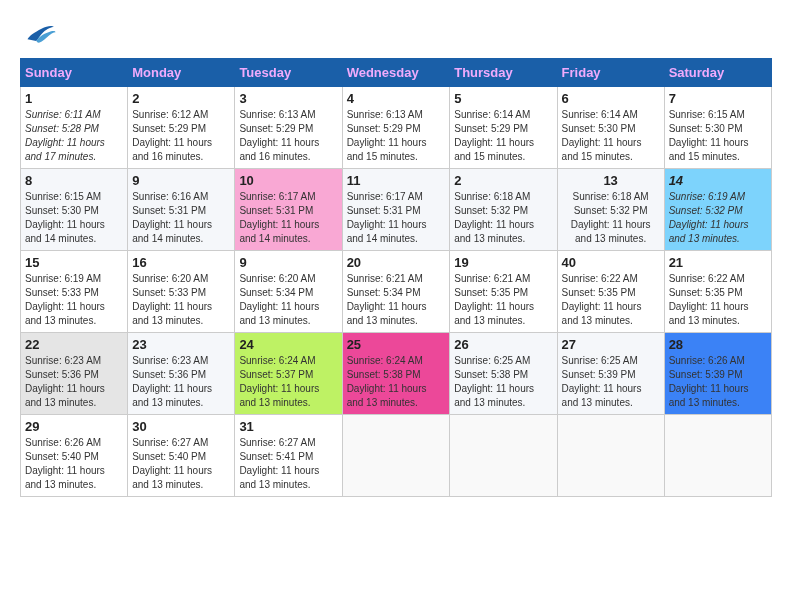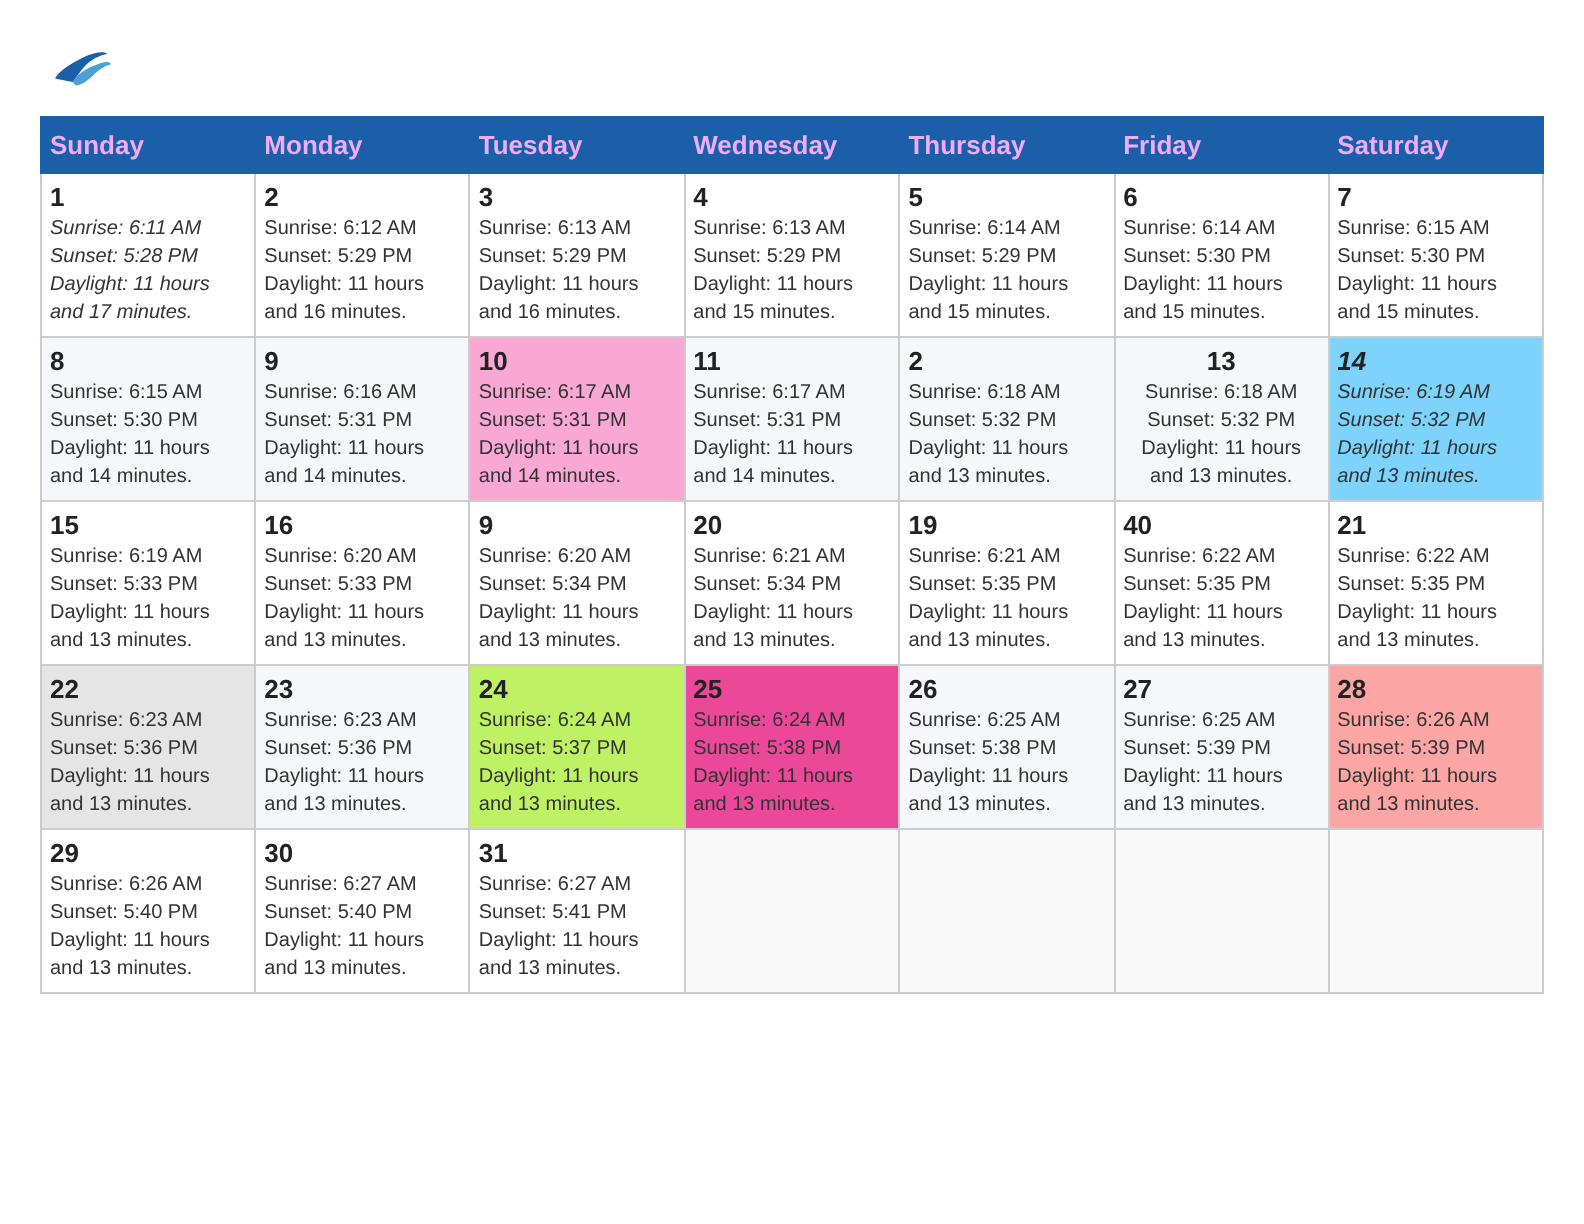--- a/index.html
+++ b/index.html
@@ -302,21 +302,21 @@
 Daylight: 11 hours
 and 13 minutes.</div>
         </td>
         <td style="background-color: rgb(245, 247, 250);">
           <div class="day-number">27</div>
           <div class="day-info" style="white-space: pre-line;">Sunrise: 6:25 AM
 Sunset: 5:39 PM
 Daylight: 11 hours
 and 13 minutes.</div>
         </td>
-        <td style="background-color: #fca5a5;">
+        <td style="background-color: #3b82f6;">
           <div class="day-number">28</div>
           <div class="day-info" style="white-space: pre-line;">Sunrise: 6:26 AM
 Sunset: 5:39 PM
 Daylight: 11 hours
 and 13 minutes.</div>
         </td>
       </tr>
       <tr>
         <td>
           <div class="day-number">29</div>

